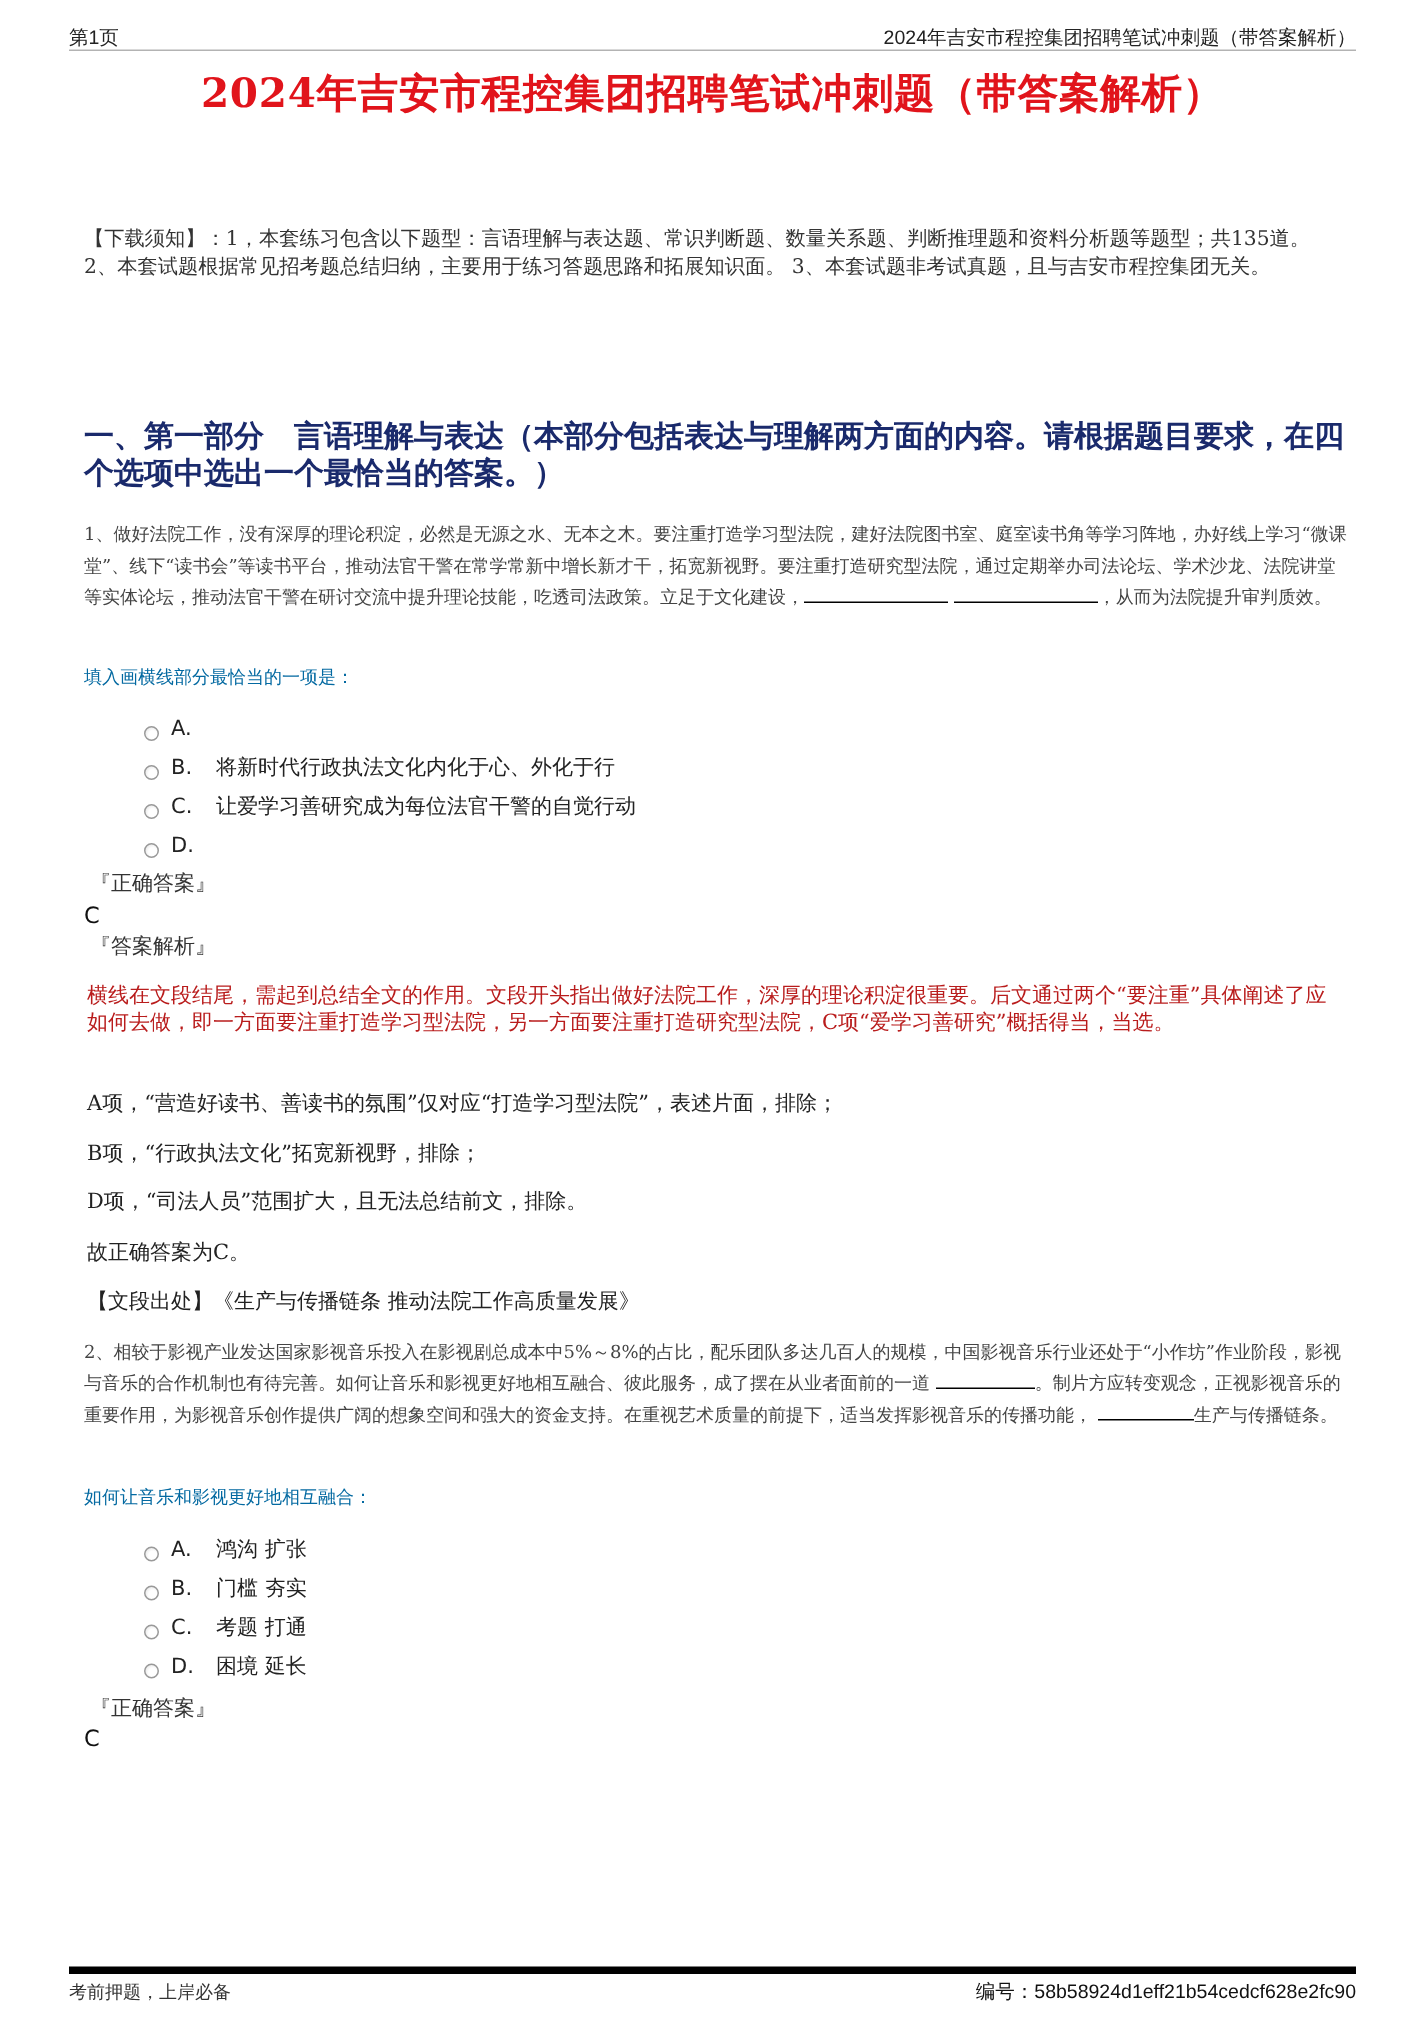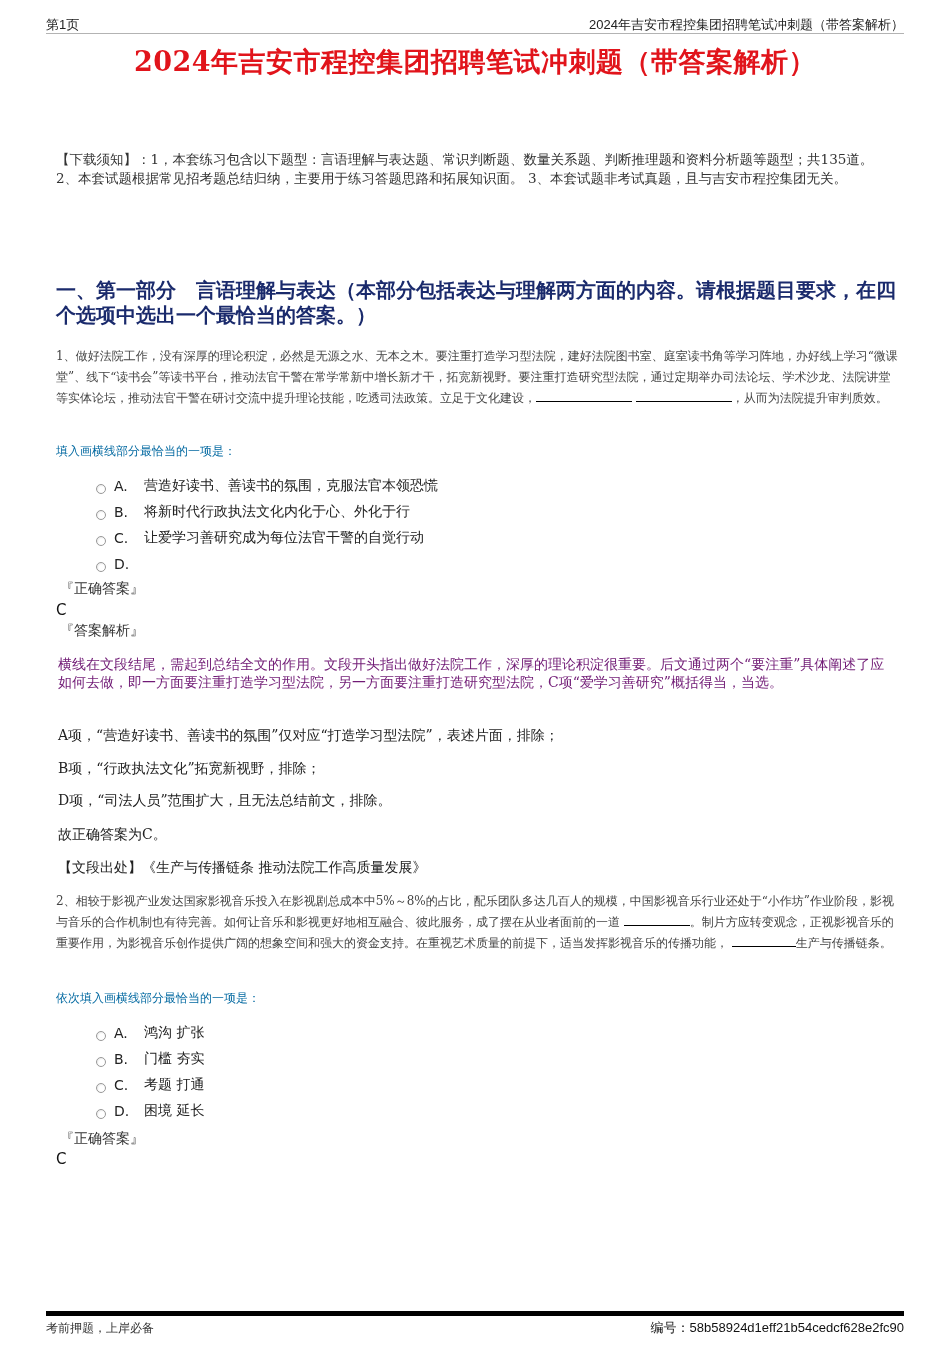--- a/index.html
+++ b/index.html
@@ -59,21 +59,21 @@
   .answer-label {
     position: absolute; left: 60px; font-size: 14px; color: #333;
   }
   .answer-value {
     position: absolute; left: 56px; font-family: "DejaVu Sans", "Liberation Sans", sans-serif;
     font-size: 15px; color: #111;
   }
 
   .analysis-block {
     position: absolute; left: 58px; width: 840px;
-    font-size: 14px; line-height: 18px; color: #701a75;
+    font-size: 14px; line-height: 18px; color: #b91c1c;
   }
   .analysis-line {
     position: absolute; left: 58px; font-size: 14px; color: #222;
   }
 
   .page-footer {
     position: absolute; left: 46px; right: 46px; top: 1311px; height: 22px;
     border-top: 5px solid #000000;
     font-size: 12px; color: #333;
   }
@@ -98,21 +98,20 @@
   <span>1、做好法院工作，没有深厚的理论积淀，必然是无源之水、无本之木。要注重打造学习型法院，建好法院图书室、庭室读书角等学习阵地，办好线上学习“微课堂”、线下“读书会”等读书平台，推动法官干警在常学常新中增长新才干，拓宽新视野。要注重打造研究型法院，通过定期举办司法论坛、学术沙龙、法院讲堂等实体论坛，推动法官干警在研讨交流中提升理论技能，吃透司法政策。立足于文化建设，</span><span class="blank" style="width:96px;"></span>
   <span class="blank" style="width:96px;"></span><span>，从而为法院提升审判质效。</span>
 </div>
 
 <div class="q-prompt" style="top:443px;">填入画横线部分最恰当的一项是：</div>
 
 <div class="options" style="top:473px;">
   <label class="option">
     <span class="radio"></span>
     <span class="opt-letter">A.</span>
-    <span class="opt-text">营造好读书、善读书的氛围，克服法官本领恐慌</span>
   </label>
   <label class="option">
     <span class="radio"></span>
     <span class="opt-letter">B.</span>
     <span class="opt-text">将新时代行政执法文化内化于心、外化于行</span>
   </label>
   <label class="option">
     <span class="radio"></span>
     <span class="opt-letter">C.</span>
     <span class="opt-text">让爱学习善研究成为每位法官干警的自觉行动</span>
@@ -133,21 +132,21 @@
 <div class="analysis-line" style="top:792px;">D项，“司法人员”范围扩大，且无法总结前文，排除。</div>
 <div class="analysis-line" style="top:826px;">故正确答案为C。</div>
 <div class="analysis-line" style="top:859px;">【文段出处】《生产与传播链条 推动法院工作高质量发展》</div>
 
 <div class="q-stem" style="top:891px;">
   <span>2、相较于影视产业发达国家影视音乐投入在影视剧总成本中5%～8%的占比，配乐团队多达几百人的规模，中国影视音乐行业还处于“小作坊”作业阶段，影视与音乐的合作机制也有待完善。如何让音乐和影视更好地相互融合、彼此服务，成了摆在从业者面前的一道</span>
   <span class="blank" style="width:66px;"></span><span>。制片方应转变观念，正视影视音乐的重要作用，为影视音乐创作提供广阔的想象空间和强大的资金支持。在重视艺术质量的前提下，适当发挥影视音乐的传播功能，</span>
   <span class="blank" style="width:64px;"></span><span>生产与传播链条。</span>
 </div>
 
-<div class="q-prompt" style="top:990px;">依次填入画横线部分最恰当的一项是：</div>
+<div class="q-prompt" style="top:990px;">如何让音乐和影视更好地相互融合：</div>
 
 <div class="options" style="top:1020px;">
   <label class="option">
     <span class="radio"></span>
     <span class="opt-letter">A.</span>
     <span class="opt-text">鸿沟 扩张</span>
   </label>
   <label class="option">
     <span class="radio"></span>
     <span class="opt-letter">B.</span>

